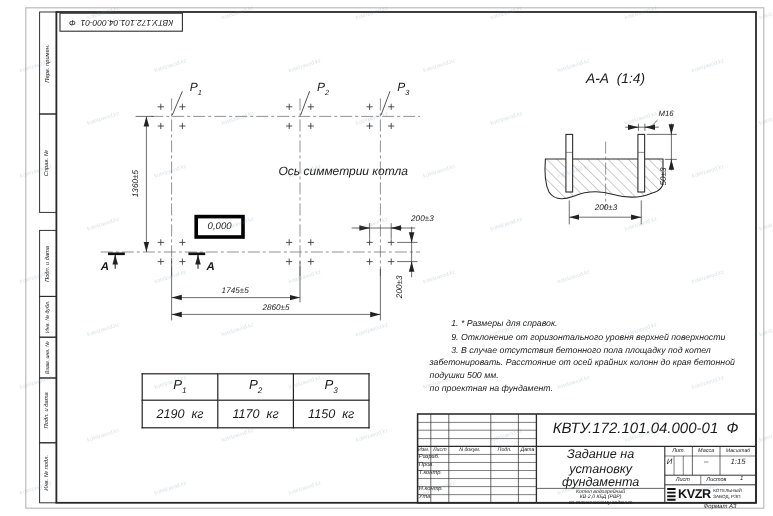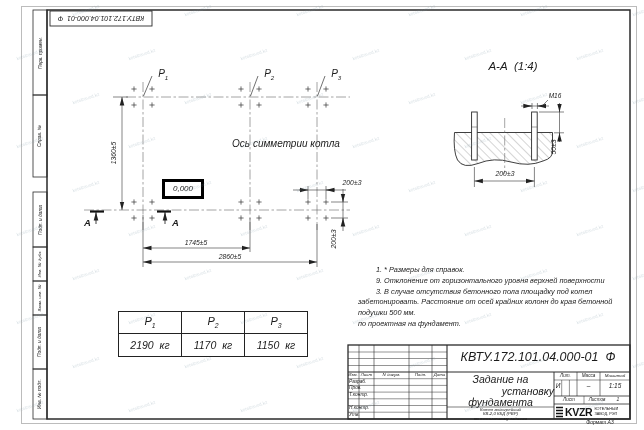--- a/index.html
+++ b/index.html
@@ -234,21 +234,21 @@
     <div class="ind">1. * Размеры для справок.</div>
     <div class="ind">9. Отклонение от горизонтального уровня верхней поверхности</div>
     <div class="ind">3. В случае отсутствия бетонного пола площадку под котел</div>
     <div>забетонировать. Расстояние от осей крайних колонн до края бетонной</div>
     <div>подушки 500 мм.</div>
     <div>по проектная на фундамент.</div>
   </div>
 
   <div class="t c" style="left:450px;top:347px;width:176px;height:21px;line-height:21px;font-size:12.5px;">КВТУ.172.101.04.000-01  Ф</div>
   <div class="t c" style="left:447px;top:374px;width:107px;font-size:10.5px;">Задание на</div>
-  <div class="t c" style="left:447px;top:385.5px;width:107px;font-size:10.5px;text-align:right;">установку</div>
+  <div class="t c" style="left:447px;top:385.5px;width:107px;font-size:10.5px;">установку</div>
   <div class="t c" style="left:447px;top:397px;width:107px;font-size:10.5px;">фундамента</div>
   <div class="t c" style="left:447px;top:407.8px;width:107px;font-size:4.3px;">Котел водогрейный</div>
   <div class="t c" style="left:447px;top:412.2px;width:107px;font-size:4.3px;">КВ-2,0 КБД (РВР)</div>
   <div class="t c" style="left:447px;top:416.6px;width:107px;font-size:4.3px;">по техническому заданию</div>
   <div class="t c" style="left:347px;top:373px;width:12px;font-size:4.4px;">Изм.</div>
   <div class="t c" style="left:359px;top:373px;width:15px;font-size:4.4px;">Лист</div>
   <div class="t c" style="left:374px;top:373px;width:35px;font-size:4.4px;">N докум.</div>
   <div class="t c" style="left:409px;top:373px;width:23px;font-size:4.4px;">Подп.</div>
   <div class="t c" style="left:432px;top:373px;width:15px;font-size:4.4px;">Дата</div>
   <div class="t" style="left:349px;top:379.5px;font-size:4.8px;">Разраб.</div>

